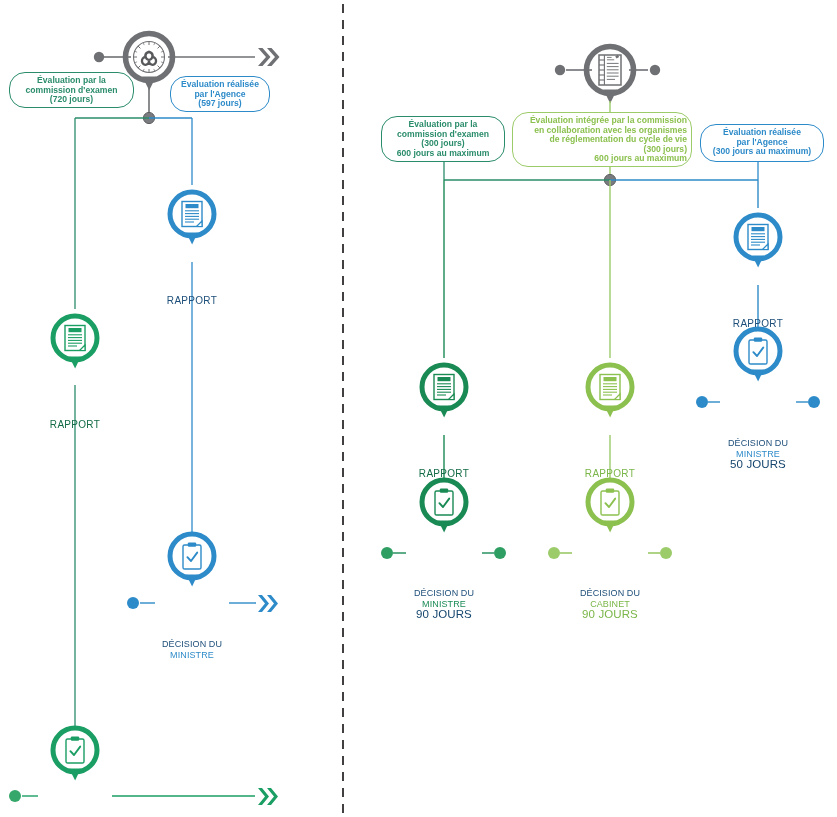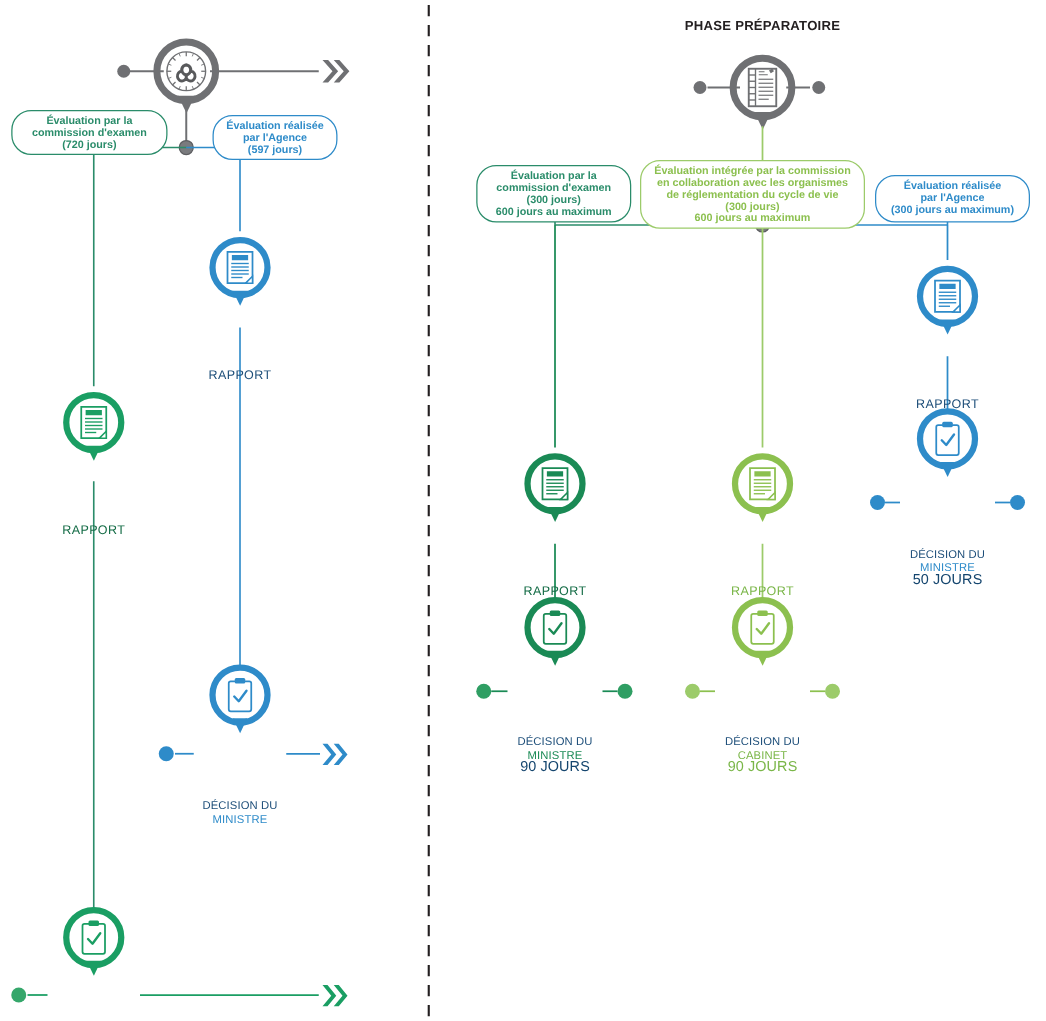--- a/index.html
+++ b/index.html
@@ -34,21 +34,20 @@
     box-sizing:border-box;
     border:1.3px solid #2a8c6a;
     border-radius:16px;
     background:#ffffff;
     text-align:center;
     font-size:8.6px;
     line-height:9.6px;
     color:#2a8c6a;
     padding:3px 4px 3px 4px;
     font-weight:bold;
-    margin-top:16px;
   }
   .callout.blue{border-color:#2e8bc9;color:#2e8bc9;}
   .callout.green-dark{border-color:#2a8c6a;color:#2a8c6a;}
   .callout.green-light{border-color:#9ccb6a;color:#8cc04f;}
 
   
   .node-label{
     position:absolute;
     text-align:center;
     font-weight:normal;
@@ -284,21 +283,20 @@
         </g>
       <line x1="708" y1="402" x2="720" y2="402" stroke="#2e8bc9" stroke-width="1.4"></line>
       <circle cx="702" cy="402" r="6" fill="#2e8bc9"></circle>
       <line x1="796" y1="402" x2="808" y2="402" stroke="#2e8bc9" stroke-width="1.4"></line>
       <circle cx="814" cy="402" r="6" fill="#2e8bc9"></circle>
     </g>
   </svg>
 
 
   <div class="panel-title" style="left:490px;top:15px;width:240px;">
-    <div>PHASE PRÉPARATOIRE</div>
   </div>
 
   <div class="callout green-dark" style="left:9px;top:72px;width:125px;height:36px;">
     <div>Évaluation par la</div>
     <div>commission d'examen</div>
     <div>(720 jours)</div>
   </div>
   <div class="callout blue" style="left:170px;top:76px;width:100px;height:36px;">
     <div>Évaluation réalisée</div>
     <div>par l'Agence</div>
@@ -317,21 +315,21 @@
     <div class="c-gdark">CABINET</div>
   </div>
 
   <div class="callout green-dark" style="left:381px;top:116px;width:124px;height:46px;">
     <div>Évaluation par la</div>
     <div>commission d'examen</div>
     <div>(300 jours)</div>
     <div>600 jours au maximum</div>
   </div>
 
-  <div class="callout green-light" style="left:512px;top:112px;width:180px;height:55px;">
+  <div class="callout green-light" style="left:512px;top:112px;width:180px;height:55px;text-align:right;">
     <div>Évaluation intégrée par la commission</div>
     <div>en collaboration avec les organismes</div>
     <div>de réglementation du cycle de vie</div>
     <div>(300 jours)</div>
     <div>600 jours au maximum</div>
   </div>
 
   <div class="callout blue" style="left:700px;top:124px;width:124px;height:38px;">
     <div>Évaluation réalisée</div>
     <div>par l'Agence</div>

